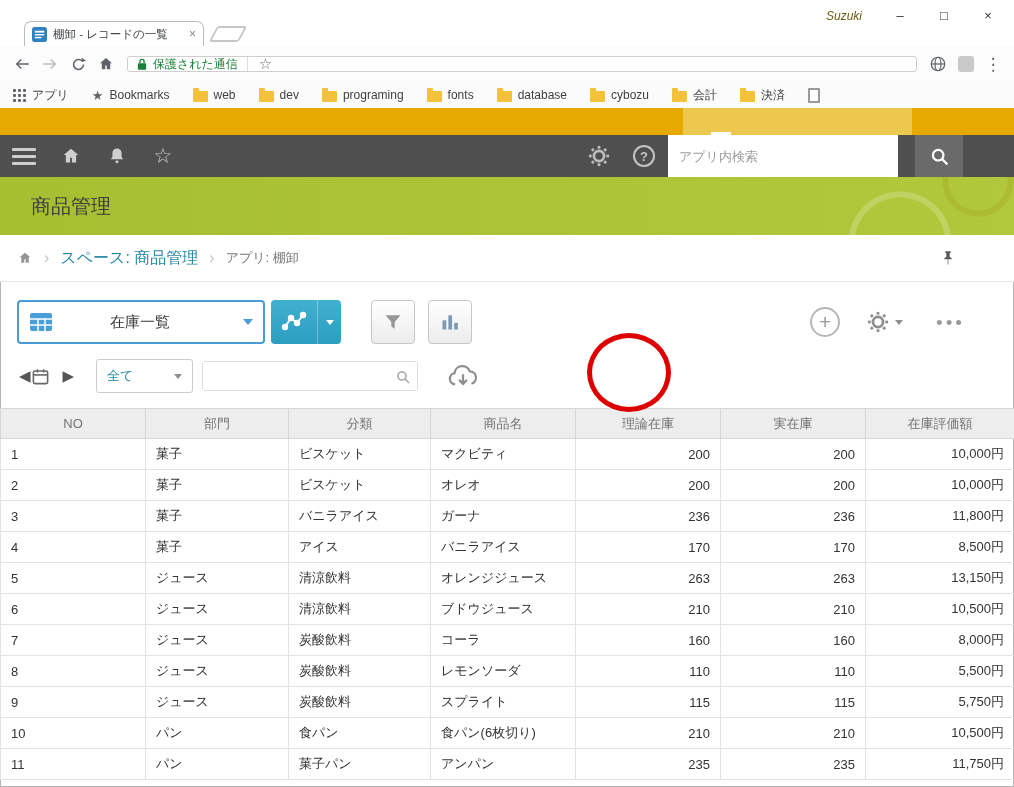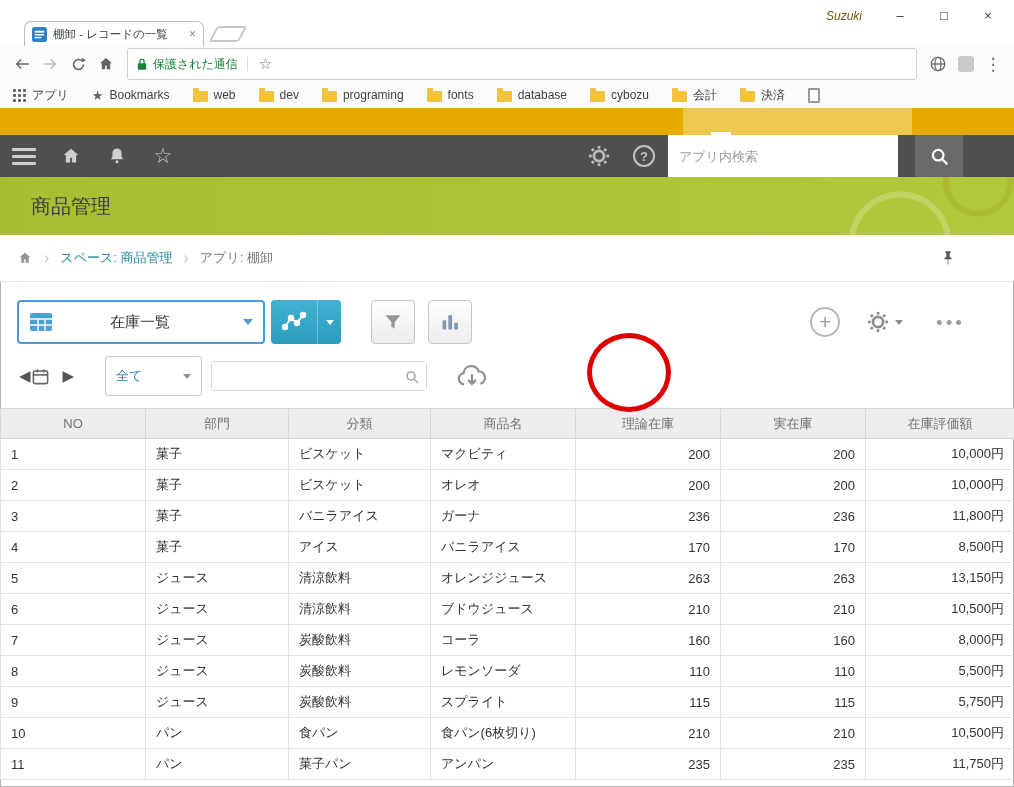--- a/index.html
+++ b/index.html
@@ -20,21 +20,21 @@
   .tab-title { flex:1; font-size:11.5px; color:#3c4043; white-space:nowrap; overflow:hidden;
                text-overflow:ellipsis; margin:0 6px; }
   .tab-close { font-size:12px; color:#888; }
   .newtab { position:absolute; left:213px; bottom:4px; width:30px; height:16px;
             border:2px solid #c6c6c6; border-radius:3px; transform:skewX(-28deg); }
 
   
   .navbar { height:36px; background:#fcfcfc; display:flex; align-items:center; padding:0 8px; }
   .nav-btn { width:28px; height:28px; display:flex; align-items:center; justify-content:center; color:#5f6368; }
   .nav-btn.disabled { color:#bdbdbd; }
-  .addressbar { flex:1; height:32px; background:#fff; border:1px solid #cfcfcf; border-radius:3px;
+  .addressbar { flex:1; height:16px; background:#fff; border:1px solid #cfcfcf; border-radius:3px;
                 display:flex; align-items:center; padding:0 9px; margin:0 7px; }
   .secure-label { color:#188038; font-size:12px; margin-left:6px; white-space:nowrap; }
   .addr-divider { width:1px; height:14px; background:#ddd; margin:0 9px; }
   .url-text { flex:1; font-size:13px; color:#3c4043; white-space:nowrap; overflow:hidden; }
   .addr-star { color:#757575; font-size:15px; padding:0 2px; }
   .ext-icon { width:28px; display:flex; justify-content:center; align-items:center; }
   .ext-blob { width:16px; height:16px; background:#c9c9c9; border-radius:3px; }
   .menu-dots { width:26px; text-align:center; font-size:17px; color:#5f6368; }
 
   
@@ -79,21 +79,21 @@
       radial-gradient(circle at 978px 4px, transparent 29px, rgba(150,140,10,.22) 30px, rgba(150,140,10,.22) 35px, transparent 36px),
       linear-gradient(90deg,#a6bf31,#b2c83c);
   }
   .green h1 { padding:16px 0 0 31px; font-size:20px; font-weight:400; color:#3e3e3e; }
 
   
   .breadcrumb { height:47px; background:#fff; display:flex; align-items:center; padding:0 17px;
                 border-bottom:1px solid #e8e8e8; }
   .bc-home { color:#949494; display:flex; }
   .bc-sep { color:#c4c4c4; font-size:16px; margin:0 11px; }
-  .bc-link { color:#2387a3; font-size:13px; text-decoration:none; }
+  .bc-link { color:#2387a3; font-size:16px; text-decoration:none; }
   .bc-current { color:#777; font-size:13px; }
   .bc-pin { margin-left:auto; padding-right:42px; color:#555; display:flex; }
 
   
   .toolbar1 { display:flex; align-items:center; padding:18px 0 0 17px; height:62px; }
   .view-select { width:248px; height:44px; border:2px solid #4a9bd8; border-radius:4px; background:#fff;
                  display:flex; align-items:center; padding:0 10px; gap:9px; }
   .view-label { flex:1; font-size:15px; color:#333;margin-left:48px; }
   .chev-blue { width:0; height:0; border-left:5px solid transparent; border-right:5px solid transparent;
                border-top:6px solid #4a9bd8; }
@@ -114,21 +114,21 @@
   .plus-btn { width:30px; height:30px; border:2px solid #b7b7b7; border-radius:50%; color:#9b9b9b;
               font-size:21px; line-height:25px; text-align:center; }
   .gear-group { display:flex; align-items:center; gap:6px; margin-left:27px; color:#8f8f8f; }
   .more-btn { margin-left:33px; margin-right:49px; color:#9a9a9a; font-size:19px; letter-spacing:3px; line-height:1; }
 
   
   .toolbar2 { display:flex; align-items:center; padding:16px 0 0 19px; height:48px; margin-bottom:16px; }
   .nav-tri { color:#555; font-size:15px; }
   .date-label { font-size:19px; color:#333; margin:0 9px 0 10px; }
   .cal-icon { margin-right:13px; display:flex; }
-  .all-select { margin-left:31px; width:97px; height:40px; border:1px solid #ccc; border-radius:3px;
+  .all-select { margin-left:22px; width:97px; height:34px; border:1px solid #ccc; border-radius:3px;
                 display:flex; align-items:center; padding:0 10px; background:#fff; }
   .all-label { flex:1; font-size:13px; color:#2387a3; }
   .tb2-search { margin-left:9px; width:216px; height:30px; border:1px solid #dcdcdc; border-radius:3px;
                 position:relative; background:#fff; }
   .tb2-search input { width:100%; height:100%; border:none; outline:none; padding:0 30px 0 10px; font-size:13px; }
   .tb2-mag { position:absolute; right:6px; top:7px; }
   .cloud-btn { margin-left:27px; display:flex; }
   .red-circle { position:absolute; left:587px; top:333px; width:84px; height:79px;
                 border:5px solid #de0000; border-radius:50%; pointer-events:none; }
 

